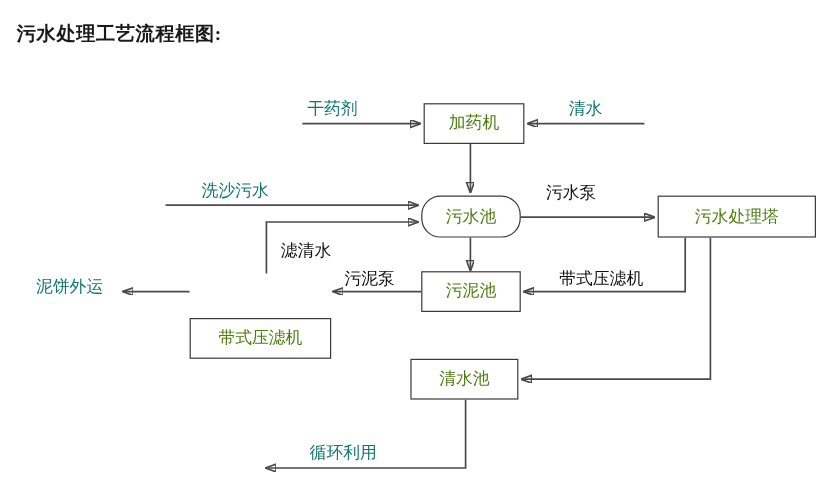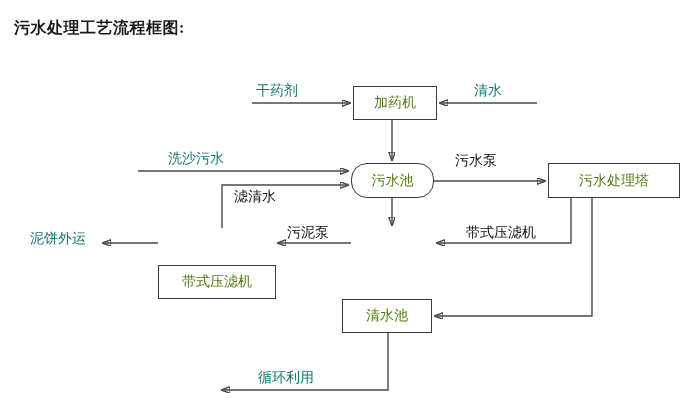--- a/index.html
+++ b/index.html
@@ -110,36 +110,39 @@
   </div>
 
   <div class="node" style="left:351px; top:163px; width:83px; height:35px;border-radius:16px;">
     <span>污水池</span>
   </div>
 
   <div class="node" style="left:548px; top:163px; width:132px; height:35px;justify-content:center;">
     <span>污水处理塔</span>
   </div>
 
+  <div class="node" style="left:351px; top:226px; width:83px; height:34px;">
+    <span>污泥池</span>
+  </div>
 
   <div class="node" style="left:158px; top:226px; width:118px; height:34px;margin-top:39px;">
     <span>带式压滤机</span>
   </div>
 
   <div class="node" style="left:342px; top:299px; width:90px; height:34px;">
     <span>清水池</span>
   </div>
 
   <div class="term-label" style="left:256px; top:82px;">干药剂</div>
 
   <div class="term-label" style="left:474px; top:82px;">清水</div>
 
   <div class="term-label" style="left:168px; top:150px;">洗沙污水</div>
 
-  <div class="edge-label" style="left:234px; top:188px;">滤清水</div>
+  <div class="edge-label" style="left:234px; top:200px;">滤清水</div>
 
   <div class="edge-label" style="left:455px; top:152px;">污水泵</div>
 
   <div class="edge-label" style="left:466px; top:224px;">带式压滤机</div>
 
   <div class="edge-label" style="left:287px; top:224px;">污泥泵</div>
 
   <div class="term-label" style="left:30px; top:230px;">泥饼外运</div>
 
   <div class="term-label" style="left:258px; top:369px;">循环利用</div>

